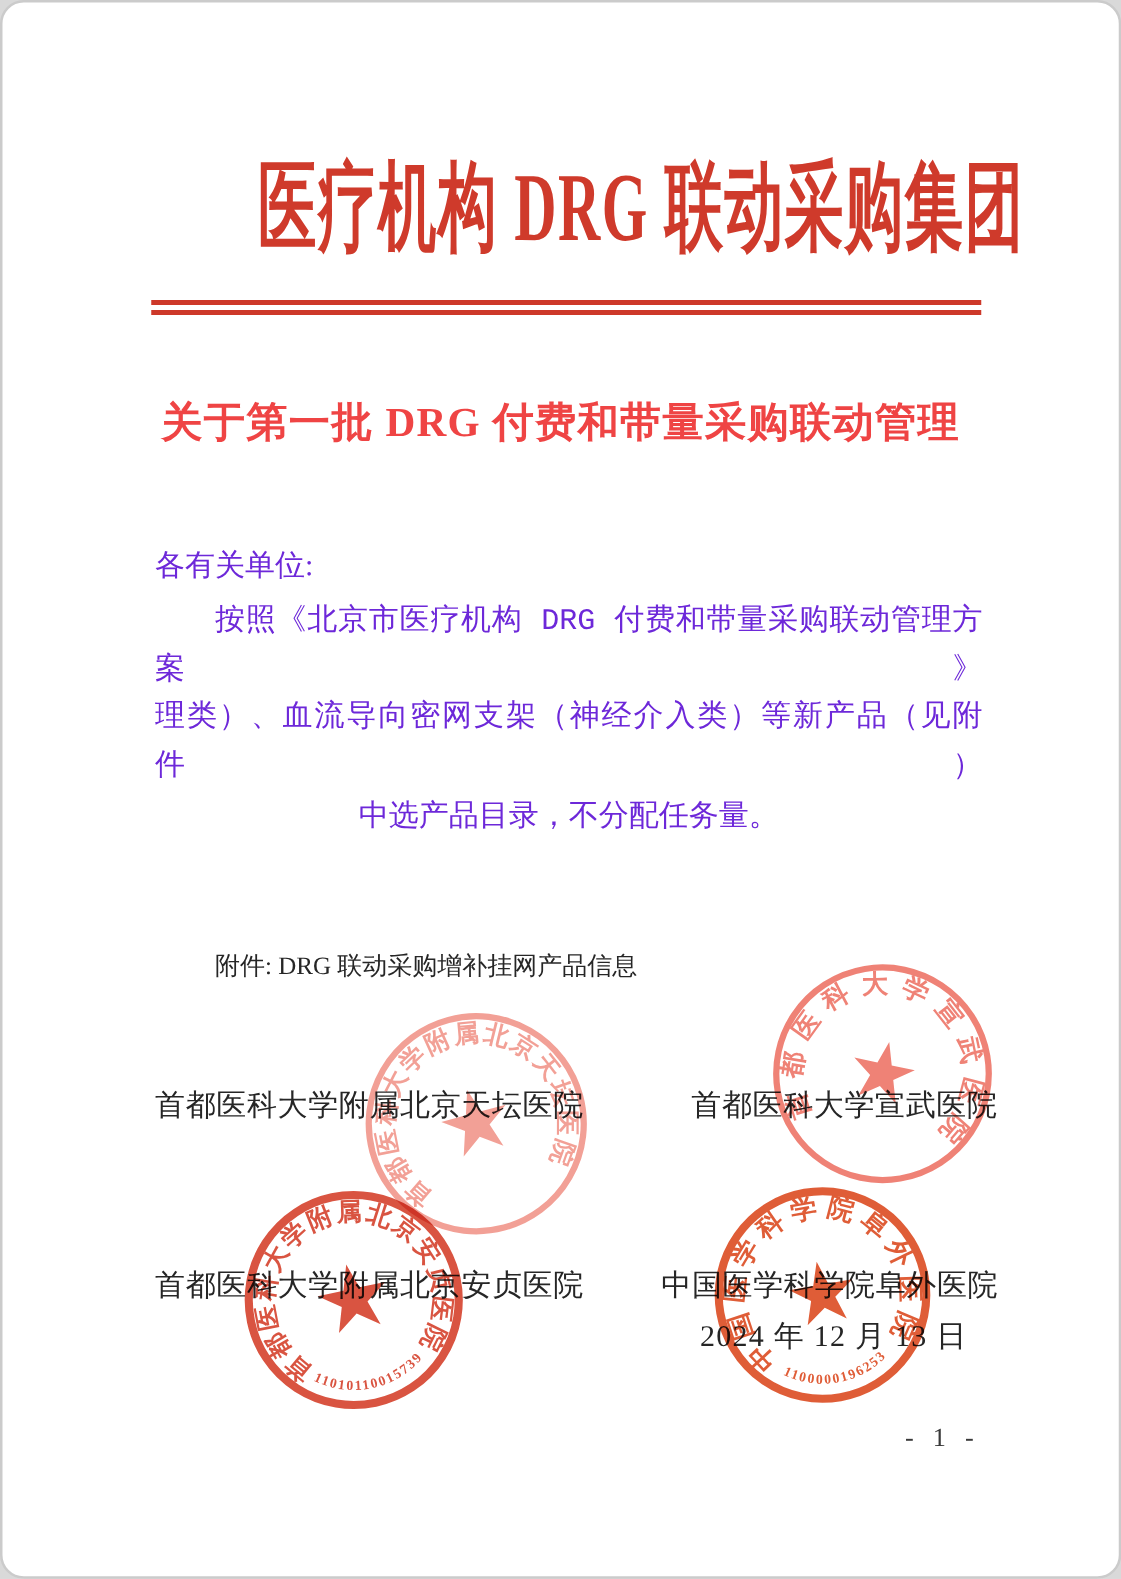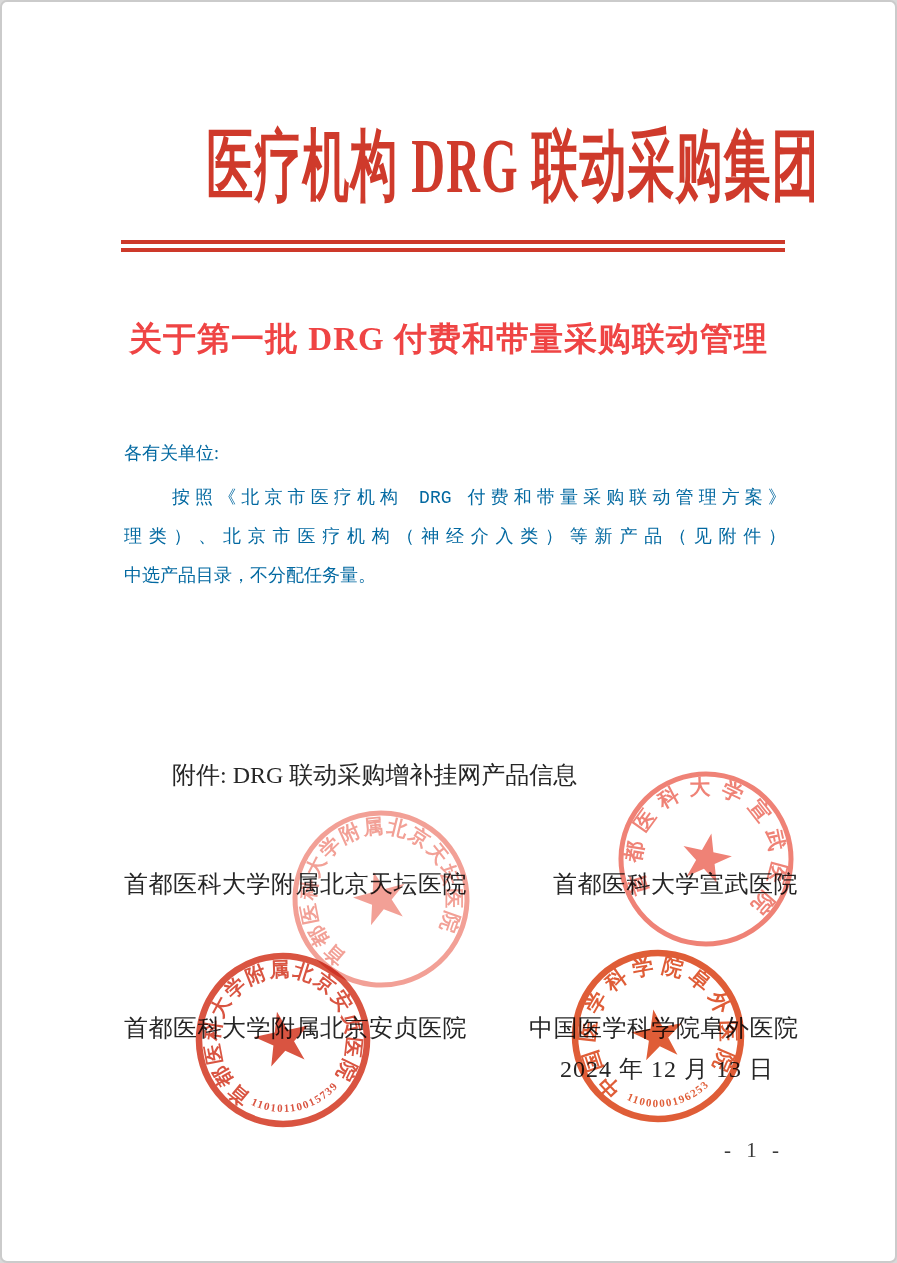--- a/index.html
+++ b/index.html
@@ -2,21 +2,21 @@
 <html><head>
 <meta charset="utf-8">
 <style>
   html,body{margin:0;padding:0;background:#d9d9d9;}
   .page{
     position:relative;
     width:893px;height:1259px;
     margin:0 auto;
     background:#ffffff;
     border:2px solid #cbcbcb;
-    border-radius:7px;
+    border-radius:19px;
     overflow:hidden;
     font-family:"Liberation Serif","DejaVu Serif",serif;
     color:#262626;
   }
   
   .org-title{
     position:absolute;top:118px;left:0;right:0;
     text-align:center;
     color:#cf3a2b;
     font-weight:bold;
@@ -38,29 +38,29 @@
   }
   .doc-title{
     position:absolute;top:314px;left:0;right:0;
     text-align:center;
     font-size:33px;line-height:46px;
     font-weight:bold;color:#ef4444;
     letter-spacing:1px;
   }
   .body-text{
     position:absolute;top:432px;left:122px;width:662px;
-    font-size:18px;line-height:38.8px;color:#0369a1;
+    font-size:24px;line-height:38.8px;color:#6d28d9;
   }
   .greeting{margin-bottom:6px;}
-  .bline{width:662px;}
+  .bline{width:662px;text-align:center;}
   .j{text-align:justify;text-align-last:justify;font-family:Liberation Mono, monospace;}
   .bline.first{text-indent:48px;}
   .attachment{
     position:absolute;top:757px;left:170px;
-    font-size:24px;color:#262626;
+    font-size:20px;color:#262626;
   }
   .sig{
     position:absolute;
     font-size:24px;color:#262626;
     letter-spacing:.5px;white-space:nowrap;
   }
   .sig1{top:866px;left:122px;}
   .sig2{top:866px;left:551px;}
   .sig3{top:1010px;left:122px;}
   .sig4{top:1010px;left:527px;}
@@ -96,21 +96,21 @@
 
   <div class="double-rule"></div>
 
   <div class="doc-title">
     <div>关于第一批 DRG 付费和带量采购联动管理</div>
   </div>
 
   <div class="body-text">
     <div class="greeting">各有关单位:</div>
     <div class="bline j first">按照《北京市医疗机构 DRG 付费和带量采购联动管理方案》</div>
-    <div class="bline j">理类）、北京市医疗机构（神经介入类）等新产品（见附件）</div>
+    <div class="bline j">理类）、血流导向密网支架（神经介入类）等新产品（见附件）</div>
     <div class="bline">中选产品目录，不分配任务量。</div>
   </div>
 
   <div class="attachment">附件: DRG 联动采购增补挂网产品信息</div>
 
   <div class="sig sig1">首都医科大学附属北京天坛医院</div>
   <div class="sig sig2">首都医科大学宣武医院</div>
   <div class="sig sig3">首都医科大学附属北京安贞医院</div>
   <div class="sig sig4">中国医学科学院阜外医院</div>
   <div class="sig-date">2024 年 12 月 13 日</div>

